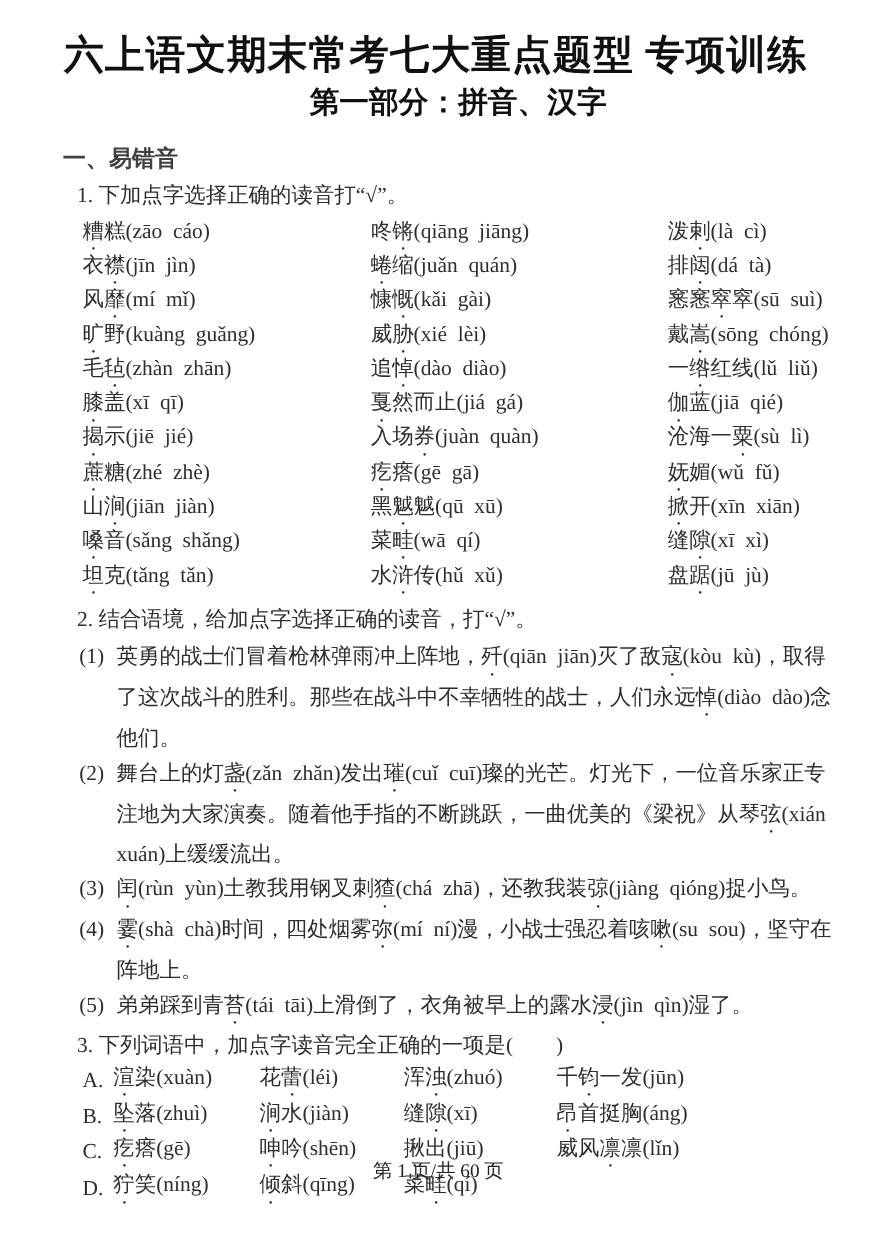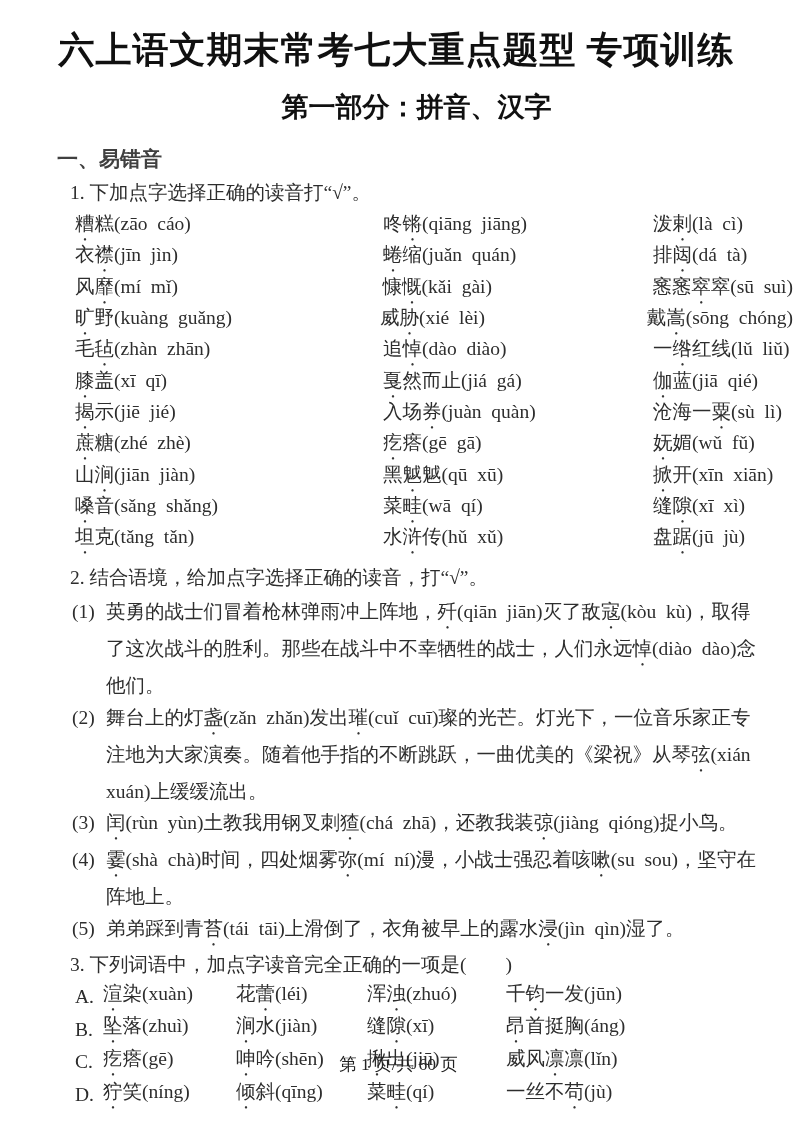--- a/index.html
+++ b/index.html
@@ -7,33 +7,33 @@
     position:relative; width:793px; height:1122px; margin:0 auto;
     background:#ffffff; color:#2d2d2d; overflow:hidden;
     font-family:"Liberation Serif","DejaVu Serif",serif;
   }
   .doc-title {
     text-align:center; font-weight:bold; font-size:36px; line-height:44px;
     padding-top:28px; color:#101010; letter-spacing:1px;
   }
   .doc-subtitle {
     text-align:center; font-weight:bold; font-size:27px; line-height:34px;
-    margin-top:18px; color:#101010;padding-left:40px;
+    margin-top:4px; color:#101010;padding-left:40px;
   }
   .sec-heading {
     font-family:"Liberation Sans","DejaVu Sans",sans-serif;
     font-weight:bold; font-size:21px; line-height:25px;
     margin:22px 0 0 57px; color:#404040;
   }
   .q-prompt { font-size:19.5px; line-height:26px; margin:9px 0 0 70px; white-space:pre-wrap; }
   .word-grid { margin:6px 0 0 75px; }
   .grid-row { display:flex; height:31.3px; align-items:center; font-size:19.5px;gap:32px; }
   .grid-row .cell { white-space:pre; }
   .grid-row .c0 { width:230px; }
-  .grid-row .c1 { width:238px;margin-left:46px; }
+  .grid-row .c1 { width:238px; }
   .grid-row .c2 { flex:1; }
   .q2-block { margin:5px 30px 0 72px; }
   .q2-item { display:flex; font-size:19.5px; line-height:31.5px; }
   .q2-num { flex:0 0 34px; }
   .q2-text { flex:1; white-space:pre-wrap; }
   .q3-options { margin:3px 0 0 75px; }
   .q3-row { display:flex; height:32.7px; align-items:center; font-size:19.5px; }
   .q3-row .opt-label { width:28px; white-space:pre; }
   .q3-row .w { white-space:pre; }
   .q3-row .w0 { width:133px; }
@@ -163,18 +163,17 @@
         <span class="w w0"><span class="em-dot">疙</span>瘩(gē)</span>
         <span class="w w1"><span class="em-dot">呻</span>吟(shēn)</span>
         <span class="w w2"><span class="em-dot">揪</span>出(jiū)</span>
         <span class="w w3">威风<span class="em-dot">凛</span>凛(lǐn)</span>
       </div>
       <div class="q3-row">
         <span class="opt-label">D.</span>
         <span class="w w0"><span class="em-dot">狞</span>笑(níng)</span>
         <span class="w w1"><span class="em-dot">倾</span>斜(qīng)</span>
         <span class="w w2">菜<span class="em-dot">畦</span>(qí)</span>
-        <span class="w w3">一丝不<span class="em-dot">苟</span>(jù)</span>
       </div>
     </div>
 
   <div class="page-footer">第 1 页/共 60 页</div>
 </div>
 
 </body></html>

